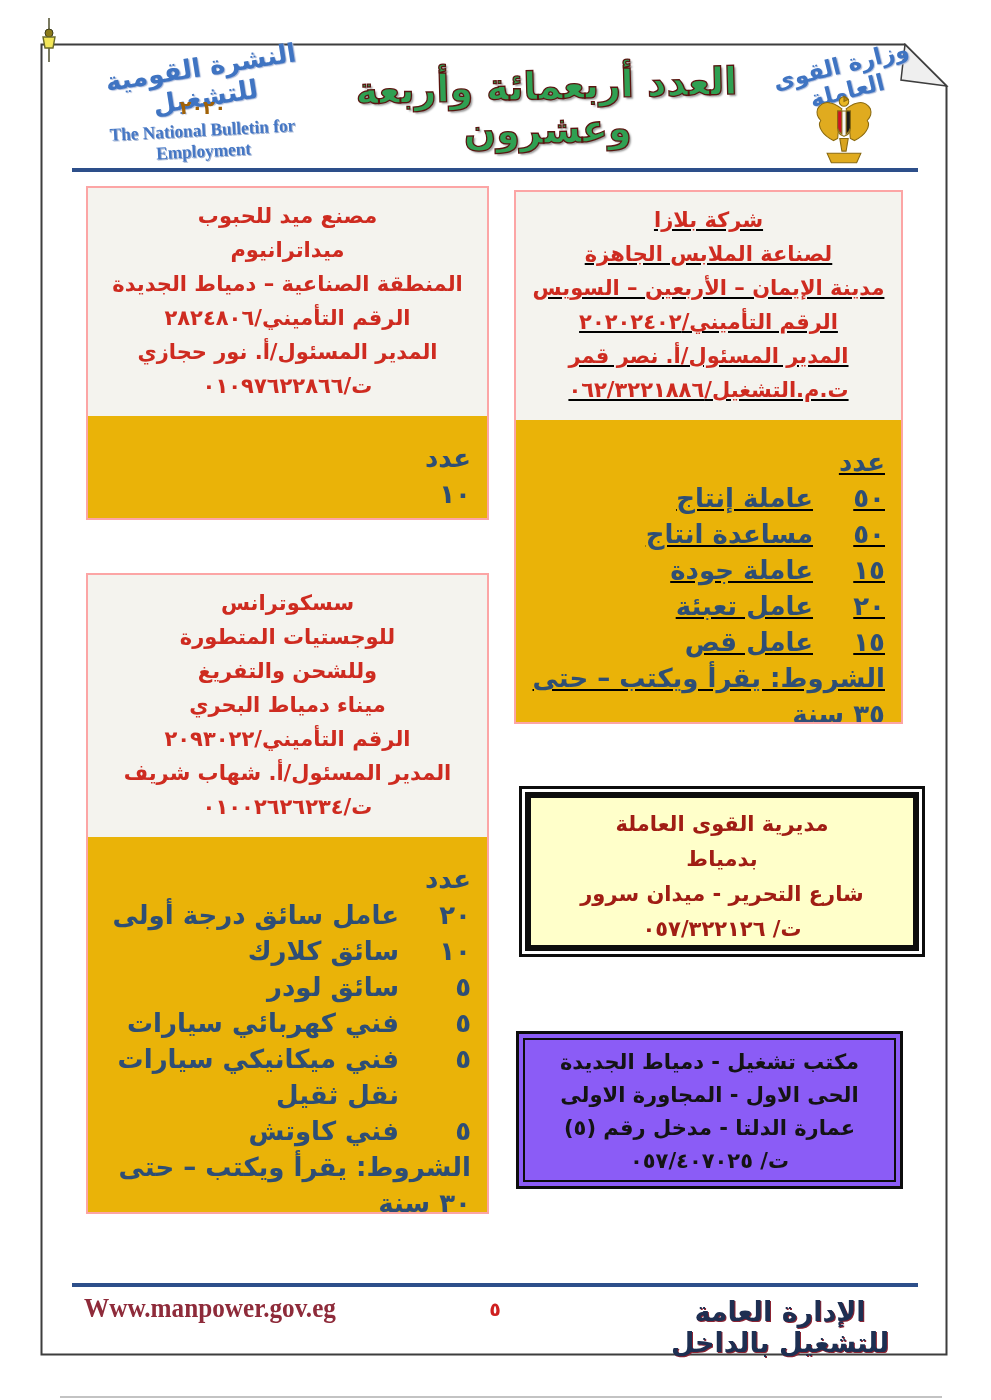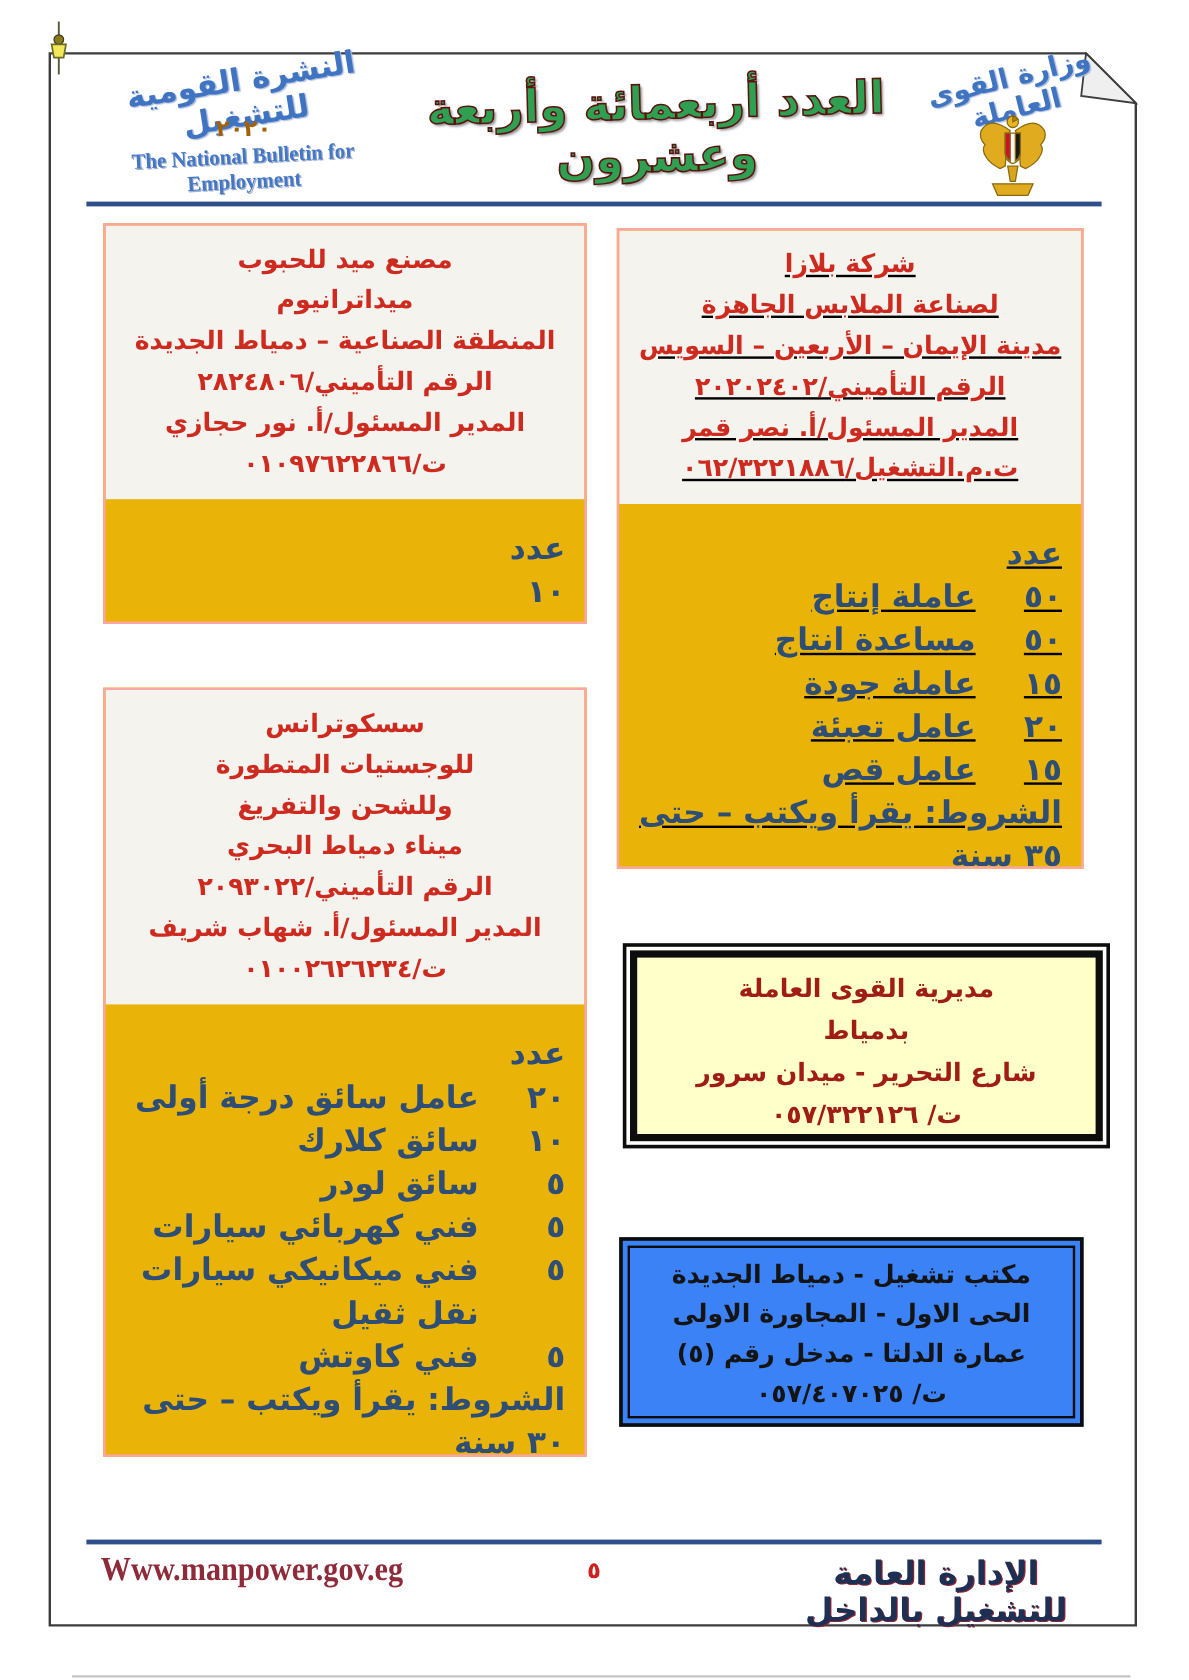--- a/index.html
+++ b/index.html
@@ -78,21 +78,21 @@
   }
   .ybox-inner {
     border:6px solid #0d0d0d; background:#ffffca; height:100%;
     text-align:center; color:#a01d14; font-weight:bold;
     font-size:21px; line-height:35px; padding-top:9px; overflow:hidden;
   }
 
   
   .obox {
     left:516px; top:1031px; width:387px; height:158px;
-    border:3px solid #0d0d0d; background:#3b82f6; padding:4px; z-index:2;
+    border:3px solid #0d0d0d; background:#8b5cf6; padding:4px; z-index:2;
   }
   .obox-inner {
     border:2px solid #0d0d0d; height:100%;
     text-align:center; color:#141414; font-weight:bold;
     font-size:21px; line-height:33px; padding-top:6px; overflow:hidden;
   }
 
   
   .frule { left:72px; top:1283px; width:846px; height:4px; background:#2d4f8a; z-index:2; }
   .footer-dept {

